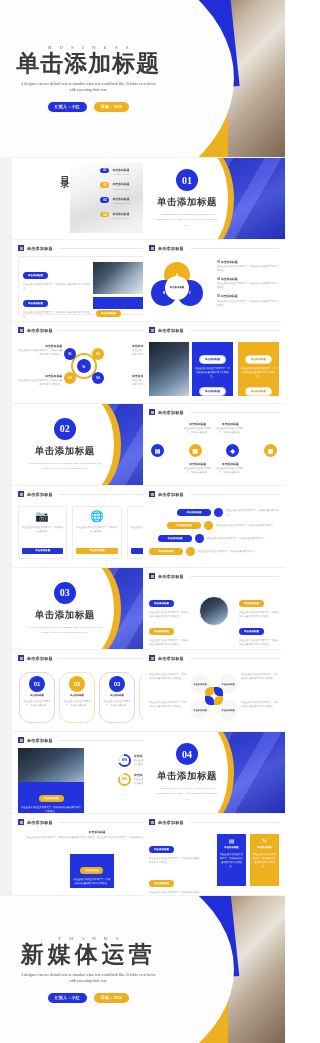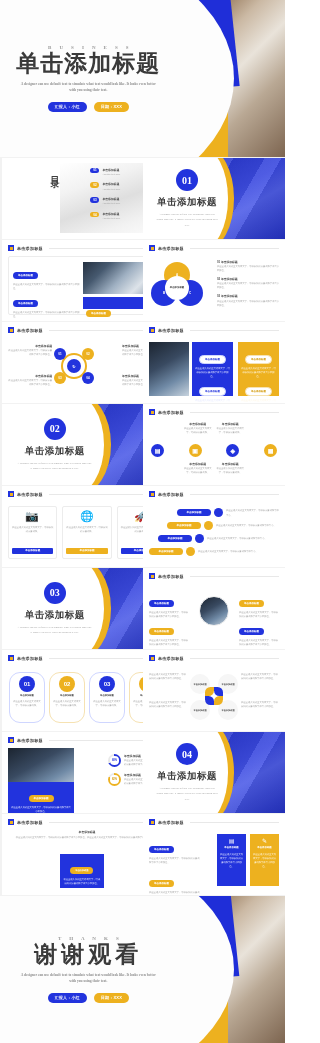--- a/index.html
+++ b/index.html
@@ -3,21 +3,21 @@
 <meta charset="utf-8">
 <style>
   * { margin:0; padding:0; box-sizing:border-box; }
   html,body { width:285px; height:1043px; background:#ffffff; }
   body { font-family:"Liberation Sans", sans-serif; -webkit-font-smoothing:antialiased; }
 
   .deck { width:285px; height:1043px; position:relative; background:#f2f2f2; }
 
   .slide { position:absolute; background:#ffffff; overflow:hidden; }
   .full { left:0; width:285px; }
-  .half-l { left:2px; width:170px; }
+  .half-l { left:12px; width:170px; }
   .half-r { left:143px; width:142px; }
 
   
   .ph-photo { position:absolute; background:
       linear-gradient(135deg,#6b4a33 0%,#8a6a4a 18%,#cbb9a4 36%,#e9e3da 52%,#b9a894 70%,#7d6550 100%);
       background-size:cover; }
   .ph-photo.cool { background:linear-gradient(135deg,#253141 0%,#46596f 25%,#9fb0c2 50%,#dde3e9 72%,#7b8ea3 100%); }
   .ph-photo.warm { background:linear-gradient(140deg,#caa98c 0%,#e3d2c0 30%,#f2ece5 55%,#b89a7e 100%); }
   .ph-photo.dark { background:linear-gradient(150deg,#1b2430 0%,#394a61 40%,#708aa6 70%,#c7d3de 100%); }
 
@@ -623,21 +623,21 @@
   </div>
 
   <div class="slide full" style="top:896px;height:147px;">
     <div class="hero">
       <div class="photo ph-photo"></div>
       <div class="bcurve"></div>
       <div class="ocurve"></div>
       <div class="white-arc"></div>
       <div class="inner">
         <div class="kicker">T  H  A  N  K  S</div>
-        <div class="big-cn sp">谢谢观看</div>
+        <div class="big-cn sp">新媒体运营</div>
         <div class="sub-en">A designer can use default text to simulate what text would look like. It looks even better with you using their text.</div>
         <div class="pillrow">
           <span class="pill b">汇报人：小红</span>
           <span class="pill o">日期：XXX</span>
         </div>
       </div>
     </div>
   </div>
 
 </div>

